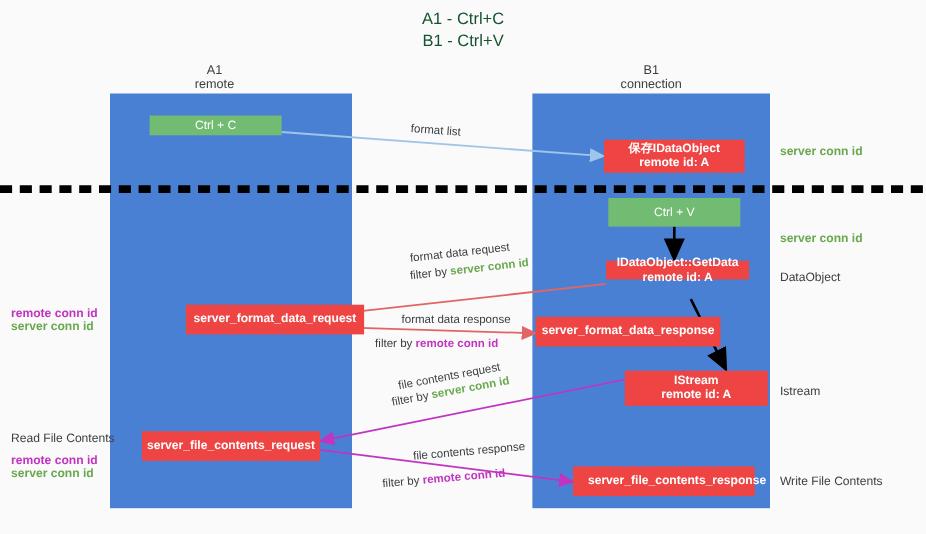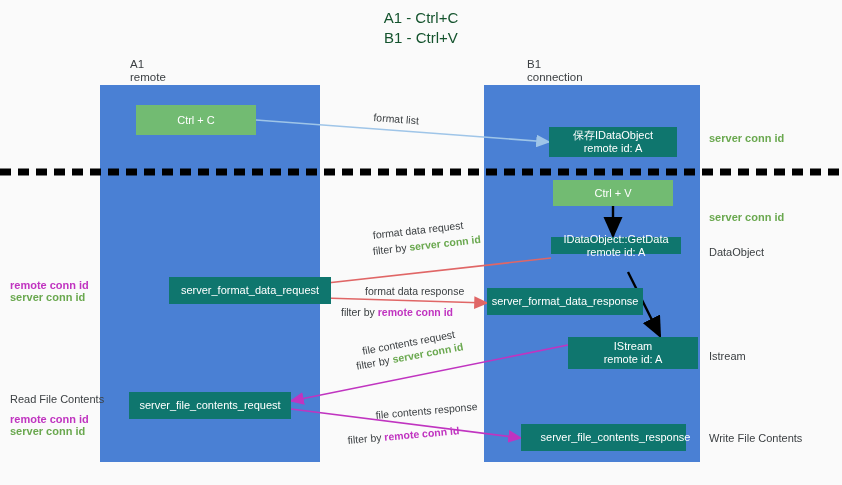--- a/index.html
+++ b/index.html
@@ -14,32 +14,32 @@
 
   .title{
     position:absolute;left:0;top:8px;width:842px;text-align:center;
     font-size:15px;line-height:20px;color:#14532d;white-space:pre-line;
   }
 
   .lane{
     position:absolute;background:#4a80d4;
   }
   .lane-head{
-    position:absolute;text-align:left;font-size:11.5px;line-height:13px;
+    position:absolute;text-align:center;font-size:11.5px;line-height:13px;
     color:#3c4043;white-space:pre-line;
   }
 
   .node{
     position:absolute;box-sizing:border-box;
     display:flex;align-items:center;justify-content:center;
     text-align:center;color:#ffffff;font-size:11px;line-height:13px;
     white-space:pre-line;padding:2px 4px;
   }
   .node.green{background:#72bb72;}
-  .node.orange{background:#0f766e;}
+  .node.orange{background:#ef4444;font-weight:bold;}
 
   .side{
     position:absolute;font-size:11px;line-height:13px;white-space:pre-line;
   }
   .side.plain{color:#3c4043;}
   .side.green{color:#6aa84f;font-weight:bold;}
   .side.magenta{color:#c034c0;font-weight:bold;}
 
   .edgelabel{
     position:absolute;font-size:10.5px;line-height:14px;color:#3c4043;
@@ -90,32 +90,32 @@
 
     <line x1="551" y1="258" x2="291" y2="287" stroke="#e06666" stroke-width="1.6" marker-end="url(#ah-red)"></line>
 
     <line x1="291" y1="297" x2="487" y2="303" stroke="#e06666" stroke-width="1.6" marker-end="url(#ah-red)"></line>
 
     <line x1="568" y1="345" x2="291" y2="401" stroke="#c034c0" stroke-width="1.6" marker-end="url(#ah-magenta)"></line>
 
     <line x1="291" y1="409" x2="521" y2="438" stroke="#c034c0" stroke-width="1.6" marker-end="url(#ah-magenta)"></line>
   </svg>
 
-  <div class="node green" style="left:136px;top:105px;width:120px;height:30px;">Ctrl + C</div>
+  <div class="node green" style="left:136px;top:105px;width:120px;height:18px;">Ctrl + C</div>
   <div class="node orange" style="left:129px;top:277px;width:162px;height:27px;margin-left:40px;">server_format_data_request</div>
   <div class="node orange" style="left:129px;top:392px;width:162px;height:27px;">server_file_contents_request</div>
 
   <div class="node orange" style="left:549px;top:127px;width:128px;height:30px;">保存IDataObject
 remote id: A</div>
   <div class="node green" style="left:553px;top:180px;width:120px;height:26px;">Ctrl + V</div>
   <div class="node orange" style="left:551px;top:237px;width:130px;height:17px;">IDataObject::GetData
 remote id: A</div>
   <div class="node orange" style="left:568px;top:337px;width:130px;height:32px;">IStream
 remote id: A</div>
-  <div class="node orange" style="left:487px;top:288px;width:156px;height:27px;">server_format_data_response</div>
+  <div class="node orange" style="left:487px;top:288px;width:168px;height:27px;">server_format_data_response</div>
   <div class="node orange" style="left:521px;top:424px;width:165px;height:27px;padding-left:28px;">server_file_contents_response</div>
 
   <div class="side green" style="left:709px;top:132px;">server conn id</div>
   <div class="side green" style="left:709px;top:211px;">server conn id</div>
   <div class="side plain" style="left:709px;top:246px;">DataObject</div>
   <div class="side plain" style="left:709px;top:350px;">Istream</div>
   <div class="side plain" style="left:709px;top:432px;">Write File Contents</div>
 
   <div class="side magenta" style="left:10px;top:279px;">remote conn id</div>
   <div class="side green" style="left:10px;top:291px;">server conn id</div>

